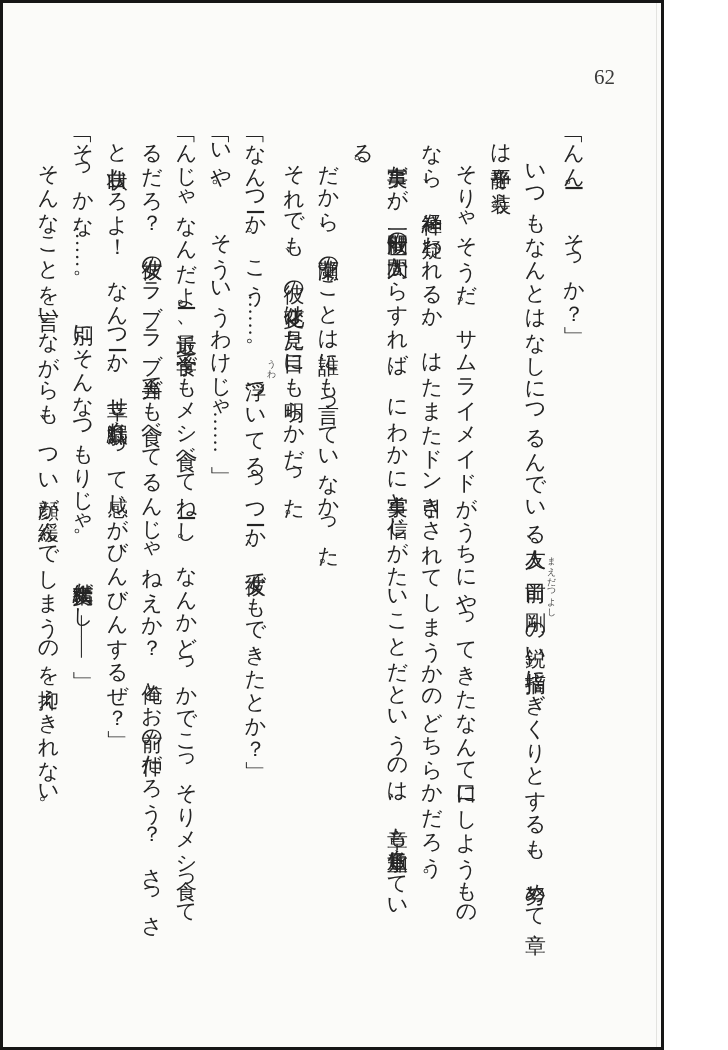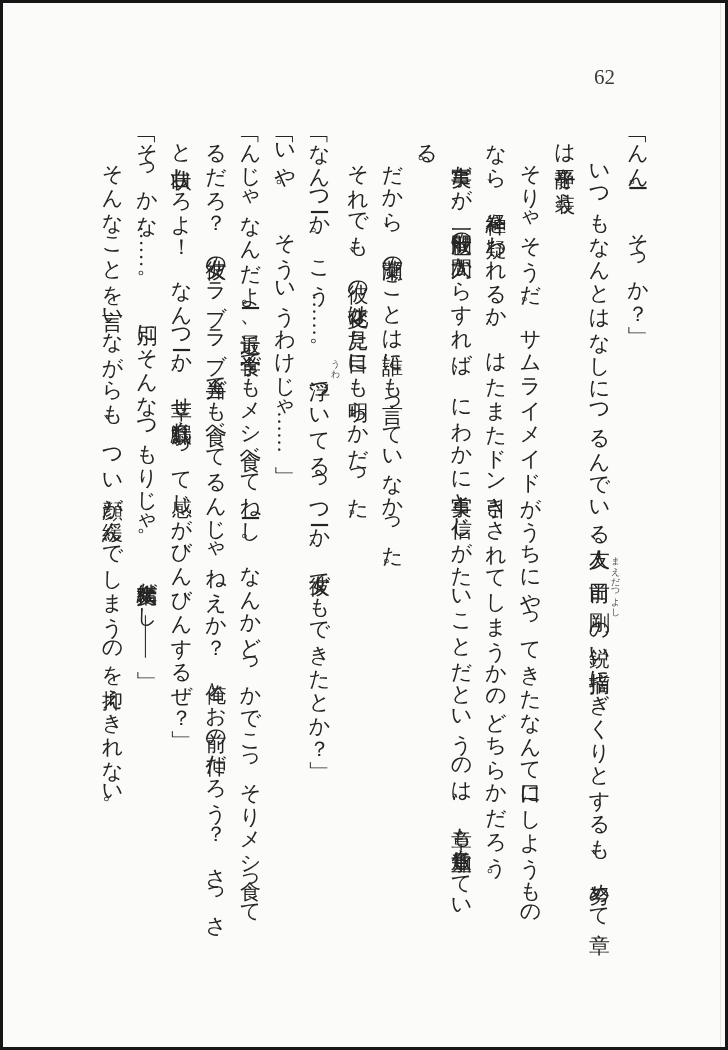--- a/index.html
+++ b/index.html
@@ -2,21 +2,21 @@
 <html><head>
 <meta charset="utf-8">
 <style>
   html, body {
     margin: 0;
     padding: 0;
     background: #ffffff;
   }
   .page {
     position: relative;
-    width: 728px;
+    width: 664px;
     height: 1050px;
     box-sizing: border-box;
     background: #fbfbf9;
     border: 3px solid #161616;
     overflow: hidden;
     font-family: "Liberation Serif", "DejaVu Serif", serif;
   }
   
   .page::after {
     content: "";

